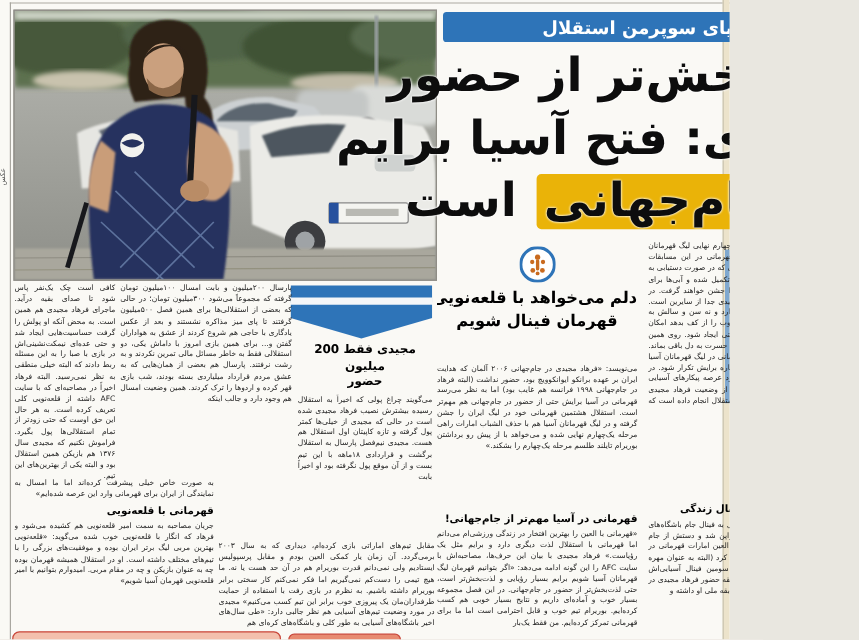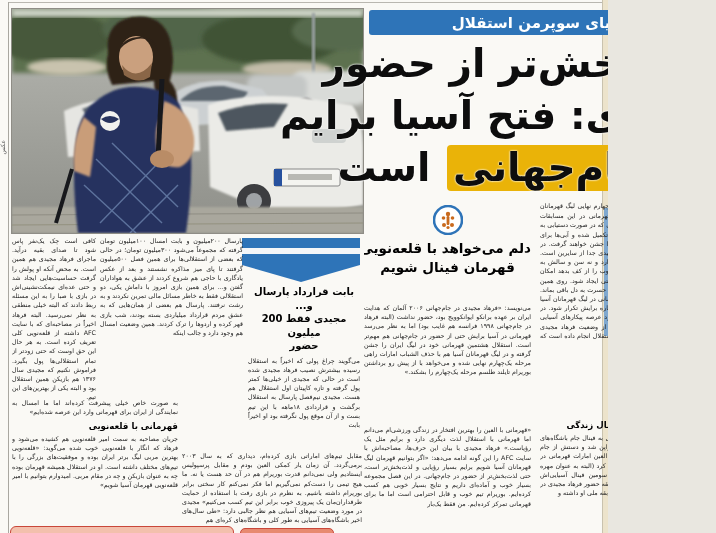--- a/index.html
+++ b/index.html
@@ -183,33 +183,33 @@
             <circle cx="11" cy="20" r="2"></circle>
               <circle cx="19" cy="20" r="2"></circle>
               <circle cx="15" cy="22.5" r="1.6"></circle>
           </g>
         </svg>
       </span>
       <div class="pq-line">دلم می‌خواهد با قلعه‌نویی</div>
       <div class="pq-line">قهرمان فینال شویم</div>
     </div>
     <p class="body-text" style="height:122px;">می‌نویسد: «فرهاد مجیدی در جام‌جهانی ۲۰۰۶ آلمان که هدایت ایران بر عهده برانکو ایوانکوویچ بود، حضور نداشت (البته فرهاد در جام‌جهانی ۱۹۹۸ فرانسه هم غایب بود) اما به نظر می‌رسد قهرمانی در آسیا برایش حتی از حضور در جام‌جهانی هم مهم‌تر است. استقلال هشتمین قهرمانی خود در لیگ ایران را جشن گرفته و در لیگ قهرمانان آسیا هم با حذف الشباب امارات راهی مرحله یک‌چهارم نهایی شده و می‌خواهد با از پیش رو برداشتن بوریرام تایلند طلسم مرحله یک‌چهارم را بشکند.»</p>
+    <h3 class="subhead">قهرمانی در آسیا مهم‌تر از جام‌جهانی!</h3>
     <p class="body-text" style="height:88px;">«قهرمانی با العین را بهترین افتخار در زندگی ورزشی‌ام می‌دانم اما قهرمانی با استقلال لذت دیگری دارد و برایم مثل یک رؤیاست.» فرهاد مجیدی با بیان این حرف‌ها، مصاحبه‌اش با سایت AFC را این گونه ادامه می‌دهد: «اگر بتوانیم قهرمان لیگ قهرمانان آسیا شویم برایم بسیار رؤیایی و لذت‌بخش‌تر است، حتی لذت‌بخش‌تر از حضور در جام‌جهانی. در این فصل مجموعه بسیار خوب و آماده‌ای داریم و نتایج بسیار خوبی هم کسب کرده‌ایم. بوریرام تیم خوب و قابل احترامی است اما ما برای قهرمانی تمرکز کرده‌ایم. من فقط یک‌بار</p>
   </div>
 
   <div class="bcol" style="left:248px;top:235px;width:112px;height:212px;">
     <div class="ribbon-wrap">
       <svg width="118" height="48" viewBox="0 0 118 48" xmlns="http://www.w3.org/2000/svg">
         <polygon points="0,3 118,3 118,17 59,33 0,17" fill="#2e74b8"></polygon>
         <polygon points="0,13 118,13 118,21 59,37 0,21" fill="#f4f6f8"></polygon>
         <polygon points="0,19 118,19 118,30 59,47 0,30" fill="#2e74b8"></polygon>
       </svg>
     </div>
     <div class="box-header">
-      <div>بابت قرارداد پارسال و...</div>
       <div>مجیدی فقط 200 میلیون</div>
       <div>حضور</div>
     </div>
     <p class="body-text" style="height:112px;margin-top:3px;">می‌گویند چراغ پولی که اخیراً به استقلال رسیده بیشترش نصیب فرهاد مجیدی شده است در حالی که مجیدی از خیلی‌ها کمتر پول گرفته و تازه کاپیتان اول استقلال هم هست. مجیدی نیم‌فصل پارسال به استقلال برگشت و قراردادی ۱۸ماهه با این تیم بست و از آن موقع پول نگرفته بود او اخیراً بابت</p>
   </div>
 
   <div class="bcol" style="left:100px;top:236px;width:143px;height:172px;">
     <p class="body-text" style="height:172px;">پارسال ۲۰۰میلیون و بابت امسال ۱۰۰میلیون تومان گرفته که مجموعاً می‌شود ۳۰۰میلیون تومان؛ در حالی که بعضی از استقلالی‌ها برای همین فصل ۵۰۰میلیون گرفتند تا پای میز مذاکره نشستند و بعد از عکس یادگاری با حاجی هم شروع کردند از عشق به هواداران گفتن و... برای همین بازی امروز با داماش یکی، دو استقلالی فقط به خاطر مسائل مالی تمرین نکردند و به رشت نرفتند. پارسال هم بعضی از همان‌هایی که به عشق مردم قرارداد میلیاردی بسته بودند، شب بازی قهر کرده و اردوها را ترک کردند. همین وضعیت امسال هم وجود دارد و جالب اینکه</p>
   </div>
 

